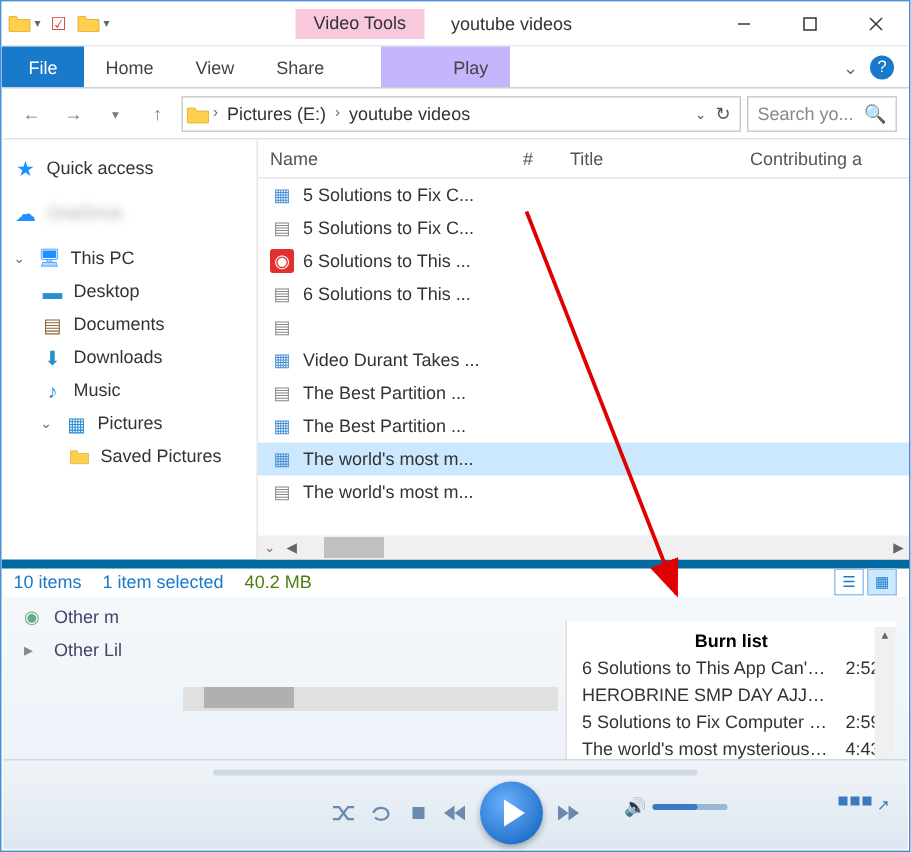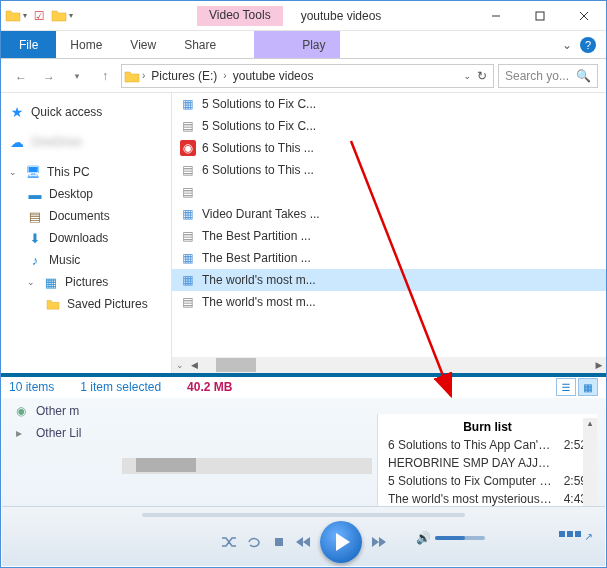--- a/index.html
+++ b/index.html
@@ -63,21 +63,21 @@
 .fico-doc { color: #4a90d9; }
 .fico-txt { color: #888; }
 .fico-red { background: #e03030; color: #fff; border-radius: 2px; font-size: 10px; }
 
 .hscroll { height: 16px; background: #f0f0f0; display: flex; align-items: center; }
 .hscroll .track { flex: 1; height: 14px; background: #f0f0f0; position: relative; margin: 0 14px; }
 .hscroll .thumb { position: absolute; left: 0; width: 40px; height: 14px; background: #c0c0c0; }
 .hscroll .sar { width: 14px; text-align: center; color: #666; font-size: 9px; }
 
 
-.statusbar { height: 24px; border-top: 4px solid #0369a1; display: flex; align-items: center; padding: 0 8px; gap: 26px; color: #1979ca; }
+.statusbar { height: 24px; border-top: 6px solid #0369a1; display: flex; align-items: center; padding: 0 8px; gap: 14px; color: #1979ca; }
 .statusbar .viewbtns { margin-left: auto; display: flex; gap: 2px; }
 .statusbar .viewbtns .vb { width: 20px; height: 18px; border: 1px solid #99c2e8; display: flex; align-items: center; justify-content: center; color: #1979ca; font-size: 10px; }
 .statusbar .viewbtns .vb.active { background: #cce8ff; }
 
 
 .lower { position: absolute; left: 1px; right: 1px; top: 397px; bottom: 1px; background: linear-gradient(#f4f8fb, #e8f0f7); }
 .lower .leftlist { position: absolute; left: 14px; top: 2px; width: 120px; }
 .lower .leftlist .litem { display: flex; align-items: center; gap: 6px; color: #446; padding: 4px 0; }
 .lower .leftlist .lico { width: 14px; color: #6a8; }
 .lower .lscroll { position: absolute; left: 120px; top: 60px; width: 250px; height: 16px; background: #e0e0e0; }
@@ -230,20 +230,26 @@
         <span class="ico">
           <svg class="folder" width="14" height="12" viewBox="0 0 16 14">
             <path d="M1 3h5l1 2h8v8H1z"></path>
           </svg>
         </span>
         <span>Saved Pictures</span>
       </div>
   </div>
 
   <div class="filepane">
+    <div class="columns">
+      <div class="col name">Name</div>
+      <div class="col num">#</div>
+      <div class="col title">Title</div>
+      <div class="col contrib">Contributing a</div>
+    </div>
     <div class="filelist" id="filelist">
         <div class="filerow">
           <span class="fico fico-doc">▦</span>
           <span class="fname">5 Solutions to Fix C...</span>
         </div>
         <div class="filerow">
           <span class="fico fico-txt">▤</span>
           <span class="fname">5 Solutions to Fix C...</span>
         </div>
         <div class="filerow">
@@ -285,21 +291,21 @@
           <div class="thumb"></div>
         </div>
       <span class="sar">▶</span>
     </div>
   </div>
 </div>
 
 <div class="statusbar">
   <span>10 items</span>
   <span>1 item selected</span>
-  <span style="color:#be185d;font-weight:bold;">40.2 MB</span>
+  <span style="color:#4d7c0f;">40.2 MB</span>
   <div class="viewbtns">
     <div class="vb">☰</div>
     <div class="vb active">▦</div>
   </div>
 </div>
 
 <div class="lower">
   <div class="leftlist">
     <div class="litem">
         <span class="lico">◉</span>

